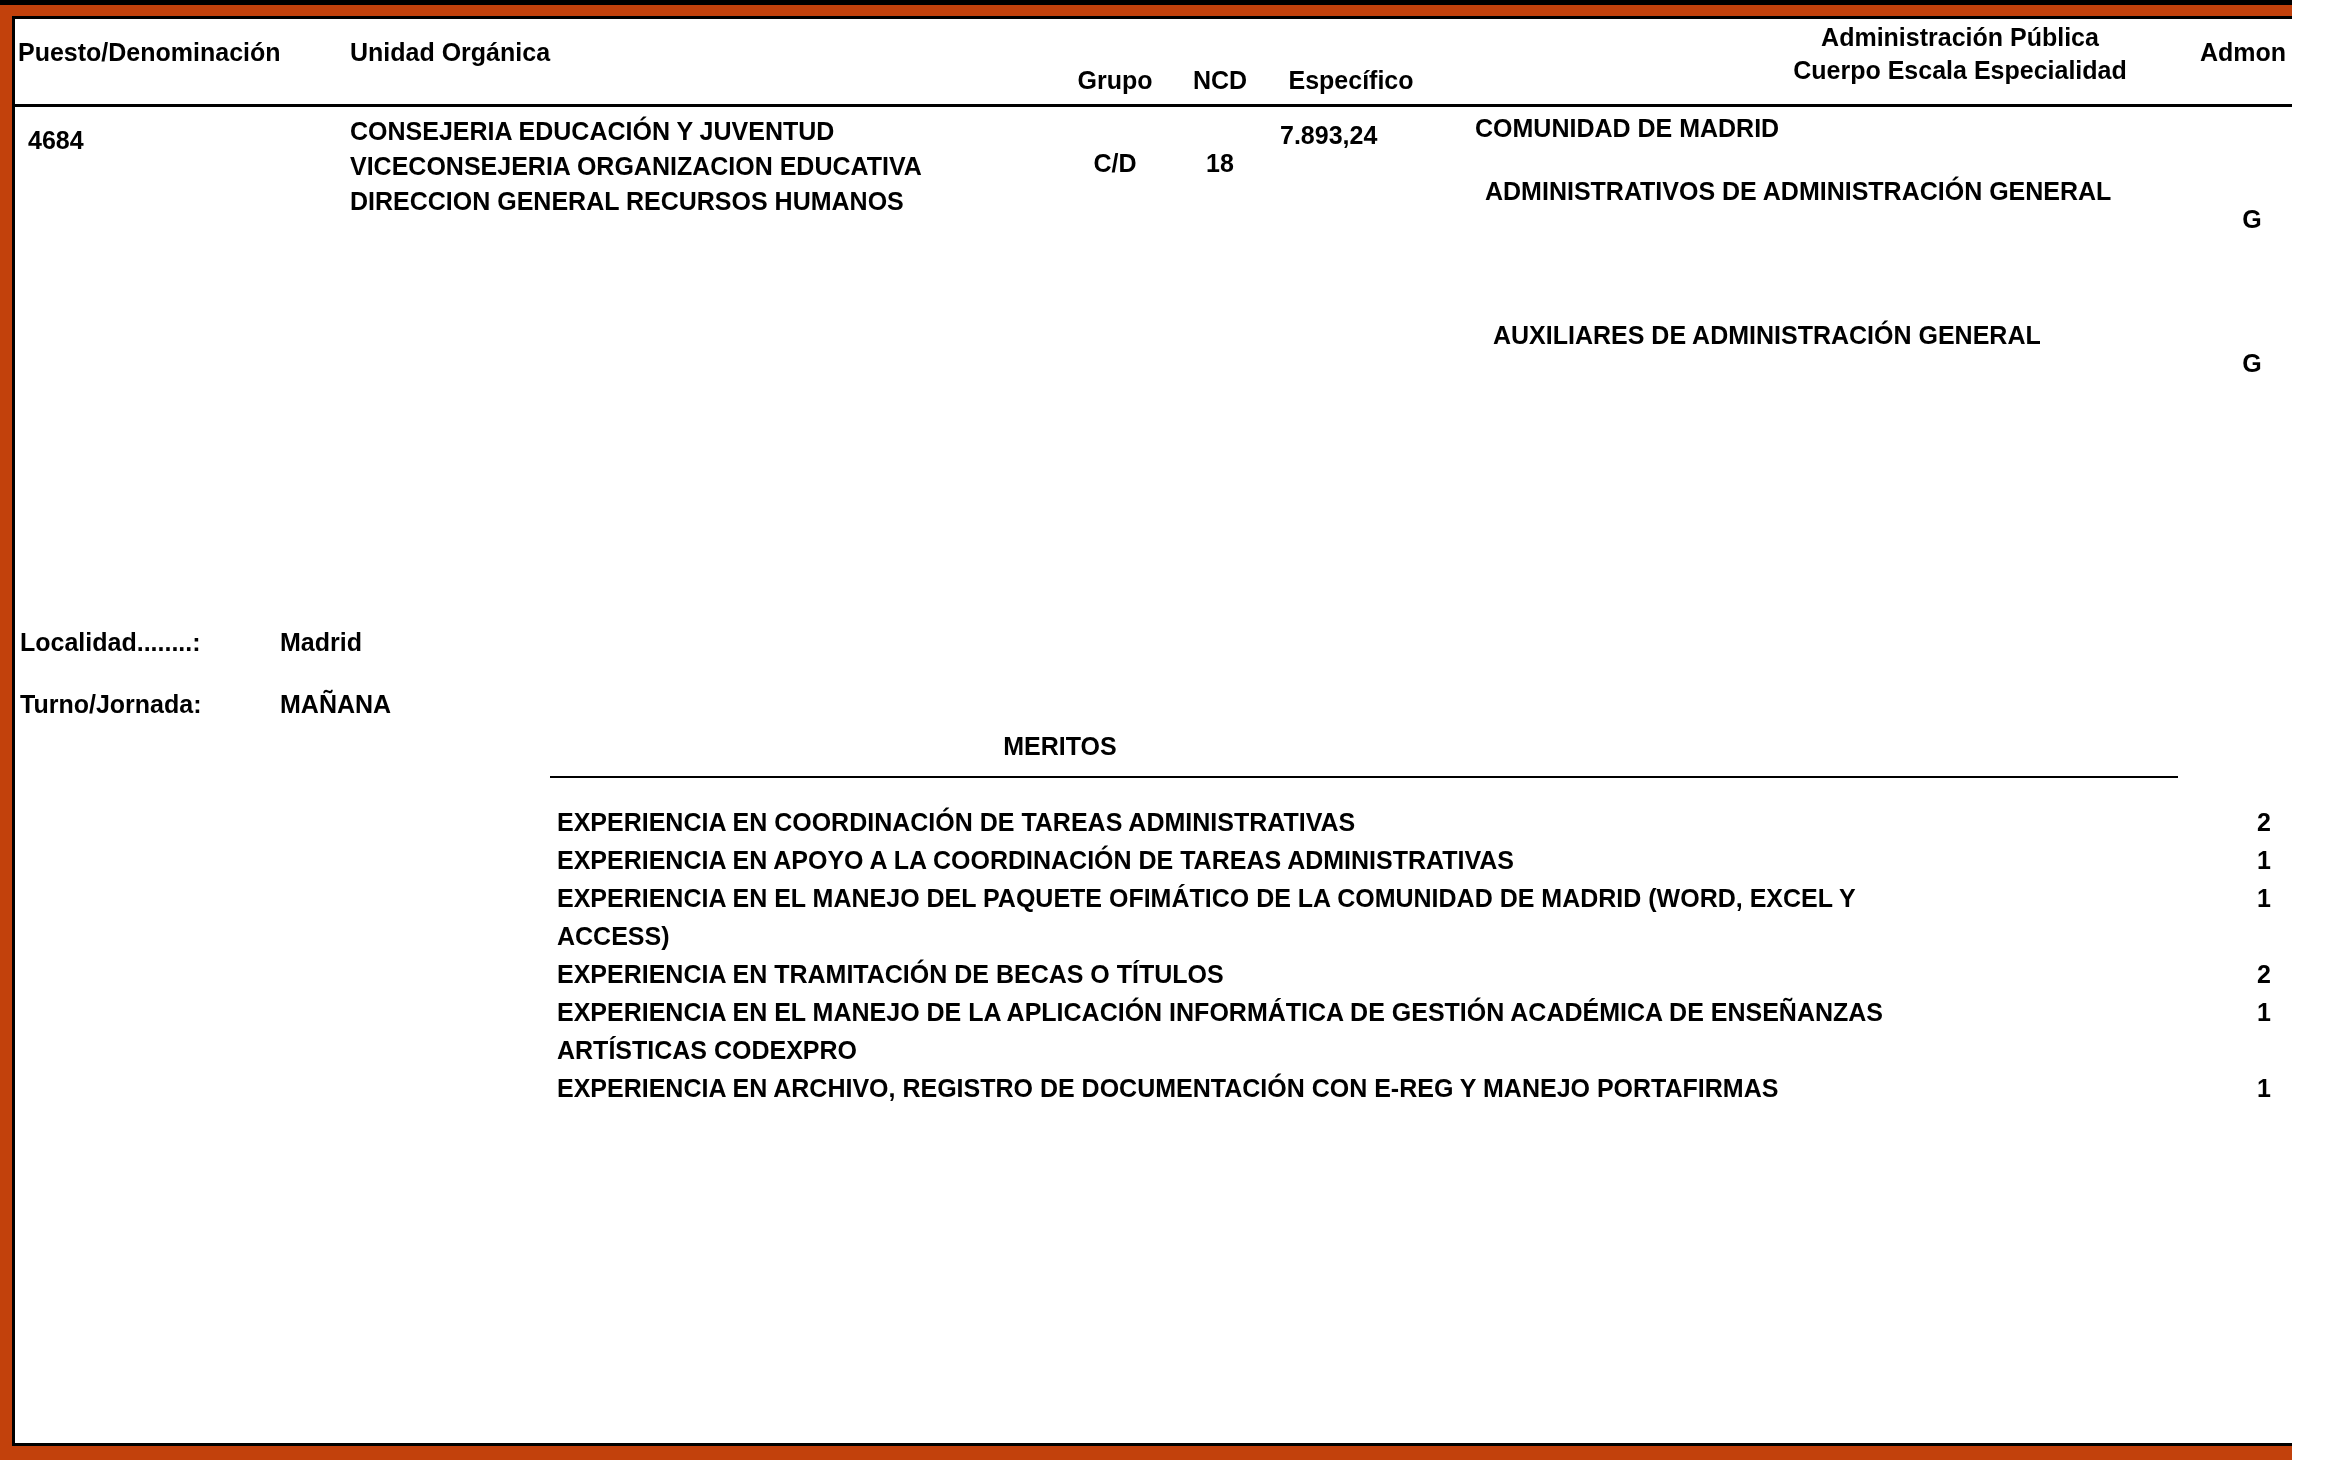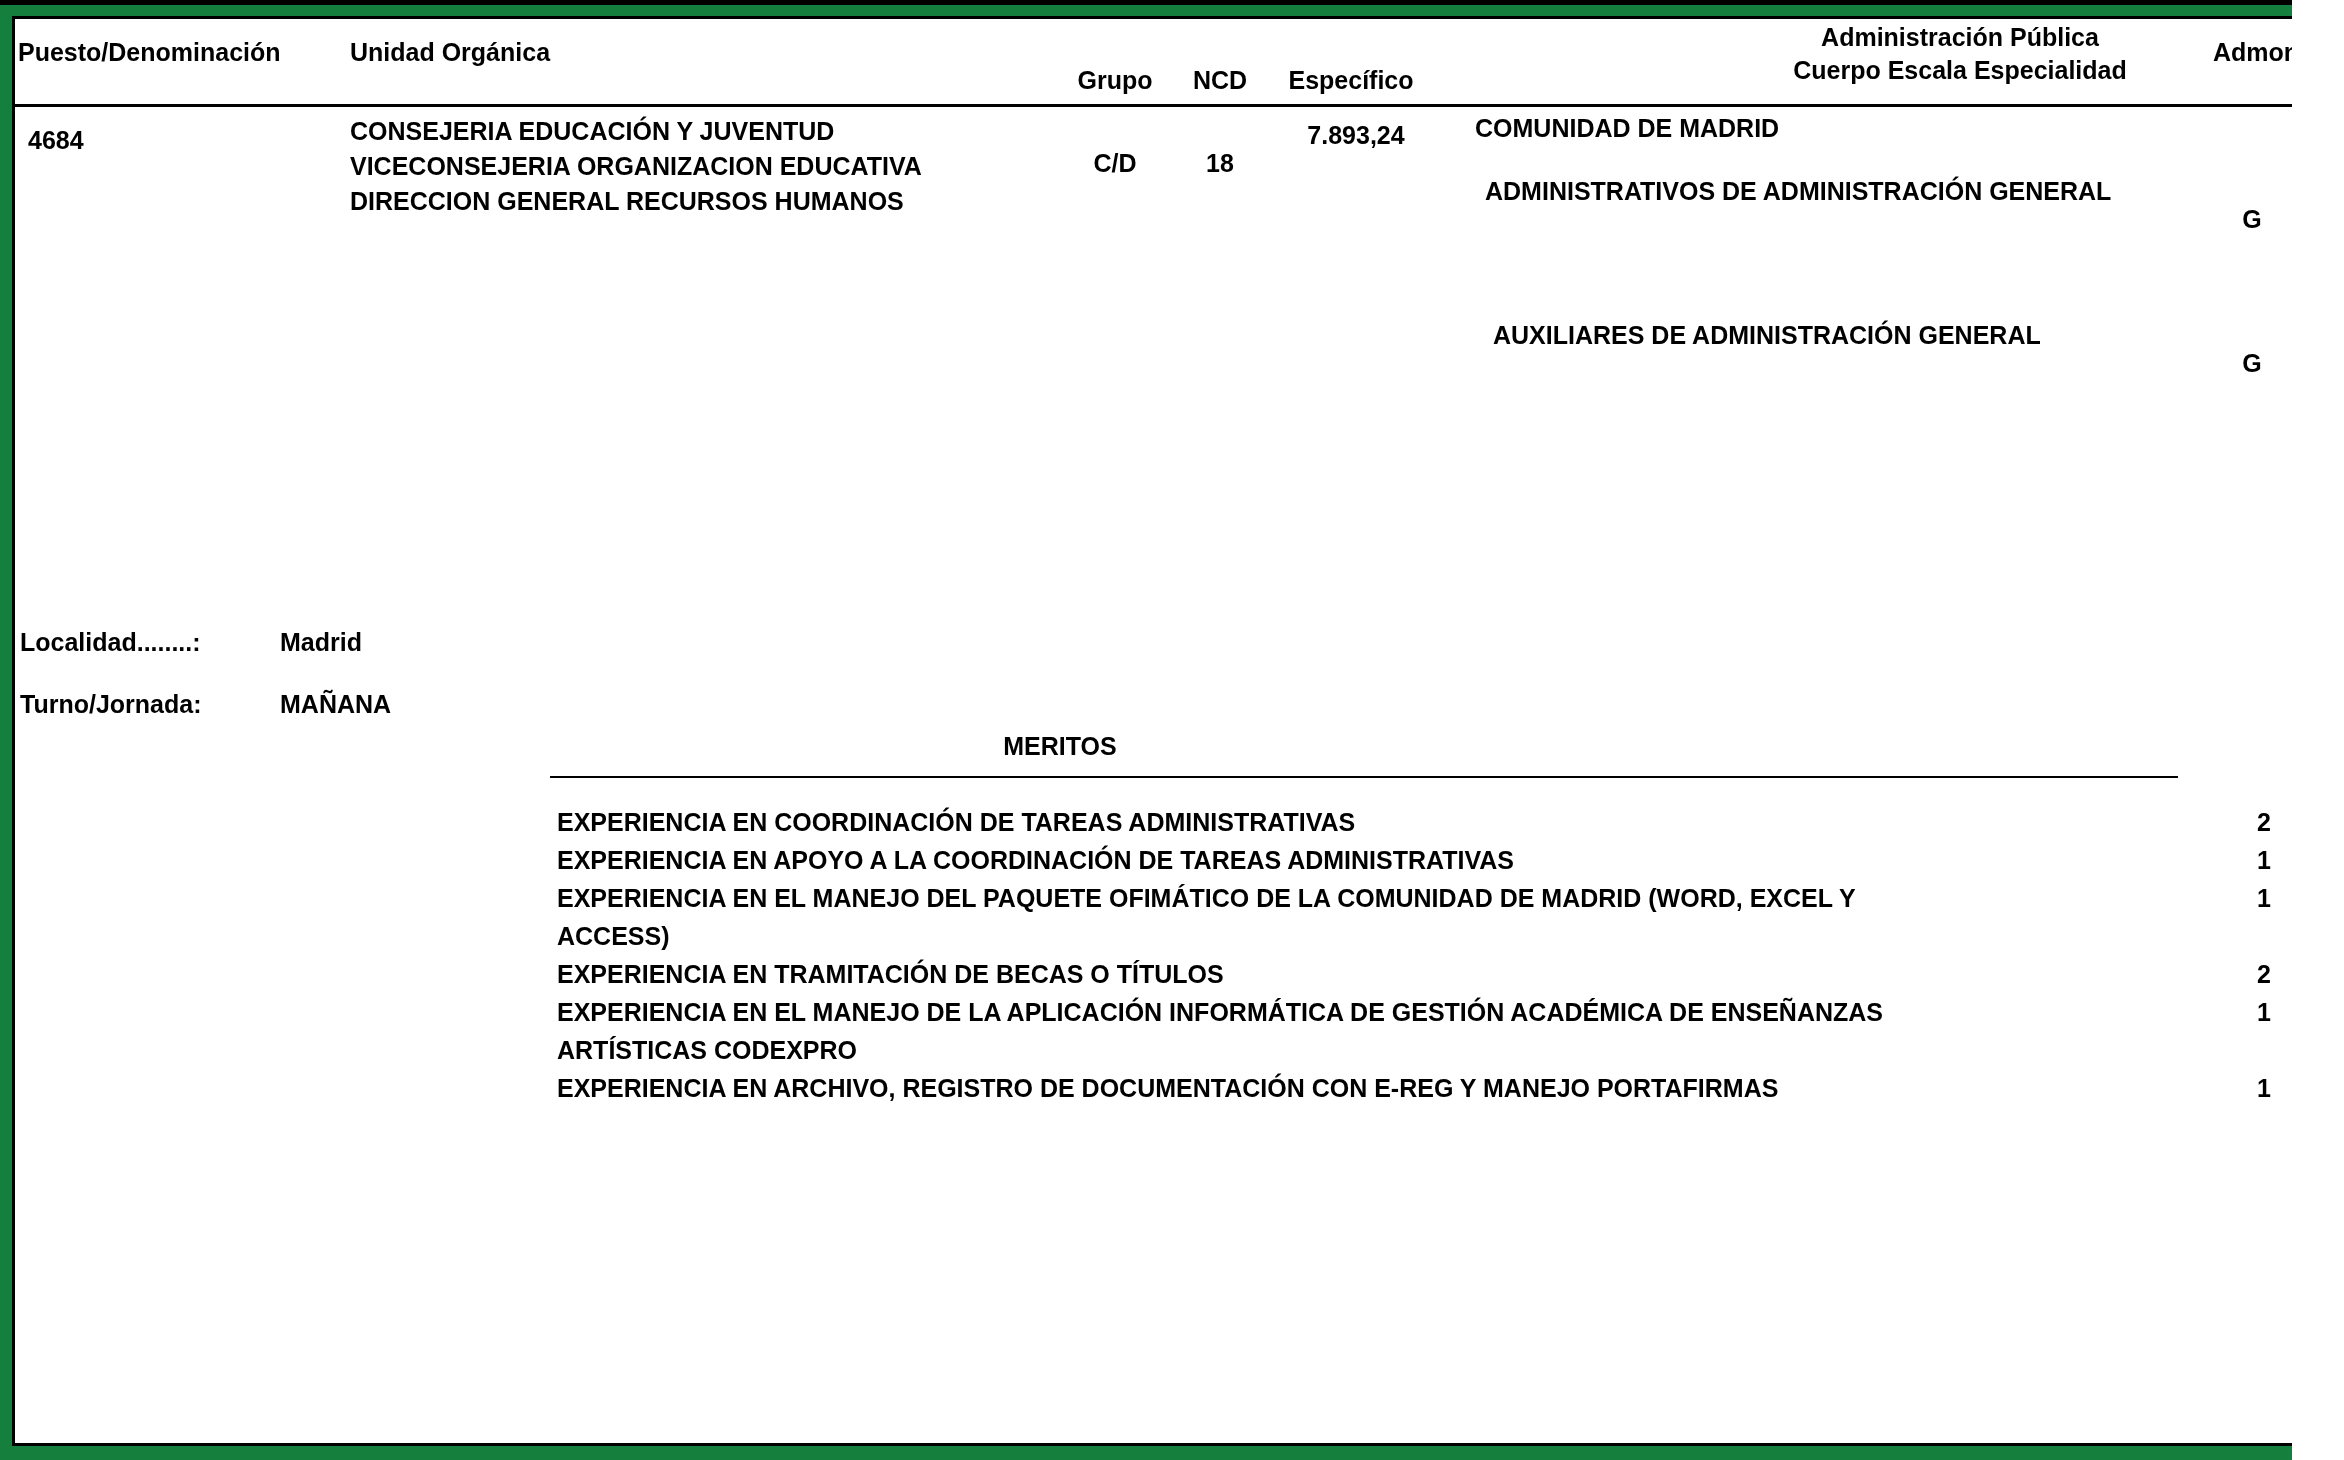--- a/index.html
+++ b/index.html
@@ -1,33 +1,33 @@
 <!DOCTYPE html>
 <html><head>
 <meta charset="utf-8">
 <style>
   html,body{margin:0;padding:0;background:#ffffff;}
   .page{
     position:relative;
     width:2292px;height:1460px;
-    background:#15803d;
+    background:#c2410c;
     font-family:"Liberation Sans","DejaVu Sans",sans-serif;
     font-weight:bold;
     font-size:25px;
     color:#000000;
     overflow:hidden;
   }
   .abs{position:absolute;white-space:nowrap;}
   .rule{position:absolute;background:#000000;}
   .box{
     position:absolute;left:12px;top:16px;width:2310px;height:1430px;
     border:3px solid #000000;box-sizing:border-box;background:#ffffff;
   }
   .ctr{text-align:center;margin-top:28px;}
-  .rgt{text-align:center;}
+  .rgt{text-align:left;}
   .lines div{line-height:34px;}
   .ulines div{line-height:35px;}
   .hdr2 div{line-height:33px;text-align:center;}
   .mlist{position:absolute;left:557px;top:803px;width:1718px;}
   .mrow{display:flex;align-items:flex-start;}
   .mtext{width:1560px;}
   .mtext div{line-height:38px;white-space:normal;}
   .mval{flex:1;text-align:right;line-height:38px;padding-right:4px;}
 </style>
 </head>

